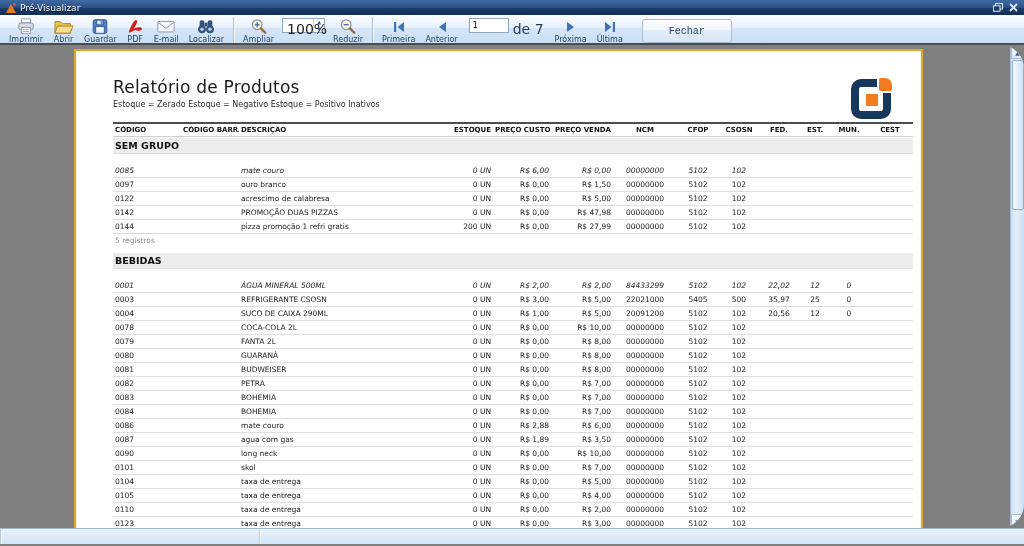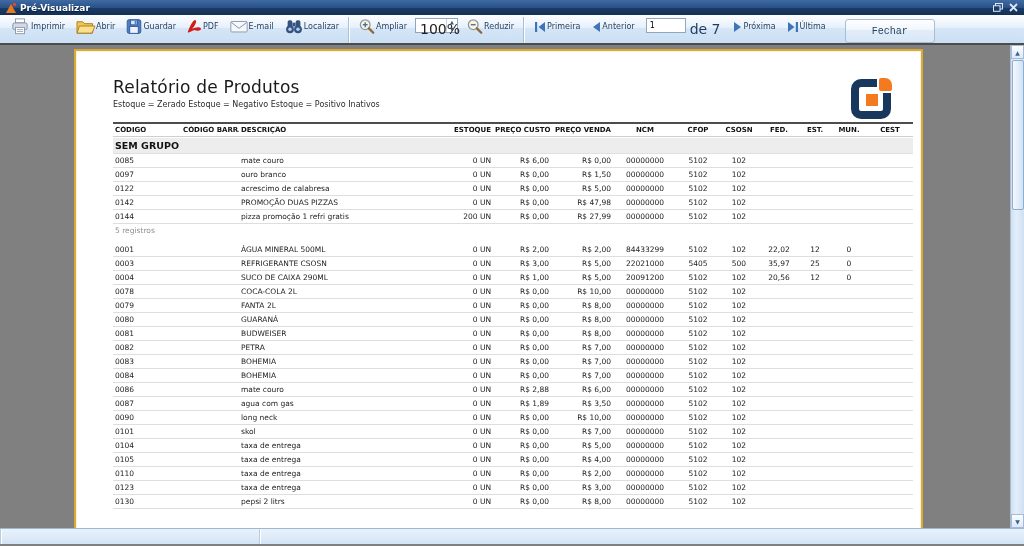--- a/index.html
+++ b/index.html
@@ -7,45 +7,45 @@
   body { font-family:"DejaVu Sans","Liberation Sans",sans-serif; }
   .window { position:relative; width:1024px; height:546px; background:#808080; }
 
   
   .titlebar { height:15px; background:linear-gradient(#3f6ba3,#2a5187 50%,#1b3c68 51%,#132f55);
     display:flex; align-items:center; padding:0 6px; color:#fff; }
   .titlebar .app-ico { width:10px; height:10px; margin-right:4px; position:relative; flex:none; }
   .titlebar .app-ico .tri { position:absolute; left:0; bottom:0; width:0; height:0;
     border-left:5px solid transparent; border-right:5px solid transparent; border-bottom:9px solid #e87a1e; }
   .titlebar .app-ico .dot { position:absolute; right:0; top:0; width:3px; height:3px; background:#d43; }
-  .titlebar .ttl { font-size:9px; font-weight:bold; text-shadow:0 1px 1px #001a33; flex:1 1 auto; }
+  .titlebar .ttl { font-size:9px; font-weight:normal; text-shadow:0 1px 1px #001a33; flex:1 1 auto; }
   .wincontrols { display:flex; gap:6px; align-items:center; }
   .winbtn { color:#dce7f5; font-size:9px; line-height:9px; cursor:default; font-weight:bold; }
   .winbtn svg { display:block; }
 
   
   .toolbar { height:30px; background:linear-gradient(#fdfeff,#e6f0fb 45%,#d6e6f7 46%,#cadff4);
     border-bottom:2px solid #4c4c4c; display:flex; align-items:flex-start; padding:1px 4px 0 4px; }
-  .tbtn { display:flex; flex-direction:row; align-items:center; justify-content:flex-start;
+  .tbtn { display:flex; flex-direction:column; align-items:center; justify-content:flex-start;
     padding:1px 4px 0 4px; border:1px solid transparent; border-radius:2px; cursor:default; }
   .tbtn .ico { height:17px; display:flex; align-items:center; }
   .tbtn .lbl { font-size:8px; color:#1e3c5c; line-height:9px; white-space:nowrap; }
   .tsep { width:1px; height:26px; background:#aabfd8; box-shadow:1px 0 0 #ffffff; margin:1px 4px 0 4px; flex:none; }
   .spinbox { display:flex; margin:2px 3px 0 3px; height:15px; border:1px solid #8fa6bf; background:#fff; align-items:stretch; }
   .spinbox .spinval { font-size:14px; padding:2px 3px 0 4px; width:30px; color:#222; }
   .spinbox .spinarrows { display:flex; flex-direction:column; width:11px; border-left:1px solid #c2d2e4; }
   .spinbox .sa { flex:1; font-size:5px; line-height:6px; text-align:center; color:#35578a; background:linear-gradient(#f5f9fe,#dcea f8); }
   .pageinput { width:40px; height:15px; margin:2px 4px 0 6px; border:1px solid #8fa6bf; font-size:8px; padding:0 3px; font-family:inherit; }
   .pagetotal { font-size:14px; color:#1e3c5c; margin:5px 6px 0 0; white-space:nowrap; }
   .fecharbtn { margin:3px 8px 0 14px; width:90px; height:24px; border:1px solid #a9bdd2; border-radius:3px;
     background:linear-gradient(#ffffff,#f1f6fc 45%,#e2edf9 46%,#d8e7f6); font-size:10px; color:#1e3c5c;
     font-family:Liberation Mono, monospace; cursor:default; }
 
   
-  .preview { position:relative; height:483px; background:#808080; overflow:hidden; }
+  .preview { position:relative; height:483px; background:#808080; overflow:hidden;border-radius:24px; }
   .page { position:absolute; left:74px; top:4px; width:849px; height:900px;
     background:#fff; border:2px solid #ddaa30; box-shadow:inset 0 0 0 1px #f7f3e4; }
   .pagein { padding:26px 24px 0 37px; }
   .rpt-title { font-size:17px; color:#1a1a1a; letter-spacing:0.2px; }
   .rpt-sub { font-size:8px; color:#2b2b2b; margin-top:3px; }
   .logo { position:absolute; top:26px; right:28px; width:44px; height:44px; }
   .logo .ring { position:absolute; inset:2px; border:8px solid #17375c; border-radius:10px; }
   .logo .notch { position:absolute; top:0; right:0; width:16px; height:16px; background:#fff; }
   .logo .corner { position:absolute; top:1px; right:1px; width:13px; height:13px; background:#f47a1f; border-radius:2px 7px 2px 2px; }
   .logo .dot { position:absolute; left:17px; top:17px; width:12px; height:12px; background:#f47a1f; }
@@ -55,21 +55,21 @@
   .trow { display:flex; height:14px; border-bottom:1px solid #dedede; align-items:center; }
   .trow.thead { border-top:2px solid #4d4d4d; border-bottom:1px solid #cfcfcf; font-weight:bold; height:15px; }
   .trow.thead .cell { font-size:7px; color:#111; }
   .cell { font-size:7.5px; color:#222; white-space:nowrap; overflow:hidden; padding:0 2px; flex:none; }
   .c0{width:68px;} .c1{width:58px;} .c2{width:196px;} .c3{width:58px; text-align:right;}
   .c4{width:58px; text-align:right;} .c5{width:62px; text-align:right;} .c6{width:64px; text-align:center;}
   .c7{width:42px; text-align:center;} .c8{width:40px; text-align:center;} .c9{width:40px; text-align:center;}
   .c10{width:32px; text-align:center;} .c11{width:36px; text-align:center;} .c12{width:46px; text-align:center;}
   .group-row { height:16px; background:#ededed; border-bottom:1px solid #e0e0e0; font-size:9.5px; font-weight:bold;
     color:#111; display:flex; align-items:center; padding-left:2px; margin-top:1px; }
-  .group-row + .trow { margin-top:0; }
+  .group-row + .trow { margin-top:10px;font-style:italic; }
   .group-footer { height:13px; font-size:7.5px; color:#8f8f8f; display:flex; align-items:center; padding-left:2px; margin-bottom:6px; }
 
   
   .vscroll { position:absolute; right:0; top:0; width:14px; height:100%;
     background:linear-gradient(90deg,#cfe0f2,#e4eefa 40%,#cfe0f2); border-left:1px solid #a7bcd4; }
   .vs-arrow { height:14px; display:flex; align-items:center; justify-content:center; font-size:6px; color:#3b618f;
     background:linear-gradient(#fbfdff,#dbe9f8); border:1px solid #a7bcd4; }
   .vs-arrow.down { position:absolute; bottom:0; left:0; right:0; }
   .vs-thumb { position:absolute; top:15px; left:1px; width:12px; height:150px; border-radius:2px;
     background:linear-gradient(90deg,#f4f9ff,#cfe2f6); border:1px solid #93acc9; }
@@ -355,20 +355,21 @@
               <div class="cell c5">R$ 27,99</div>
               <div class="cell c6">00000000</div>
               <div class="cell c7">5102</div>
               <div class="cell c8">102</div>
               <div class="cell c9"></div>
               <div class="cell c10"></div>
               <div class="cell c11"></div>
               <div class="cell c12"></div>
             </div>
             <div class="group-footer">5 registros</div>
+            <div class="group-row">BEBIDAS</div>
             <div class="trow">
               <div class="cell c0">0001</div>
               <div class="cell c1"></div>
               <div class="cell c2">ÁGUA MINERAL 500ML</div>
               <div class="cell c3">0 UN</div>
               <div class="cell c4">R$ 2,00</div>
               <div class="cell c5">R$ 2,00</div>
               <div class="cell c6">84433299</div>
               <div class="cell c7">5102</div>
               <div class="cell c8">102</div>

